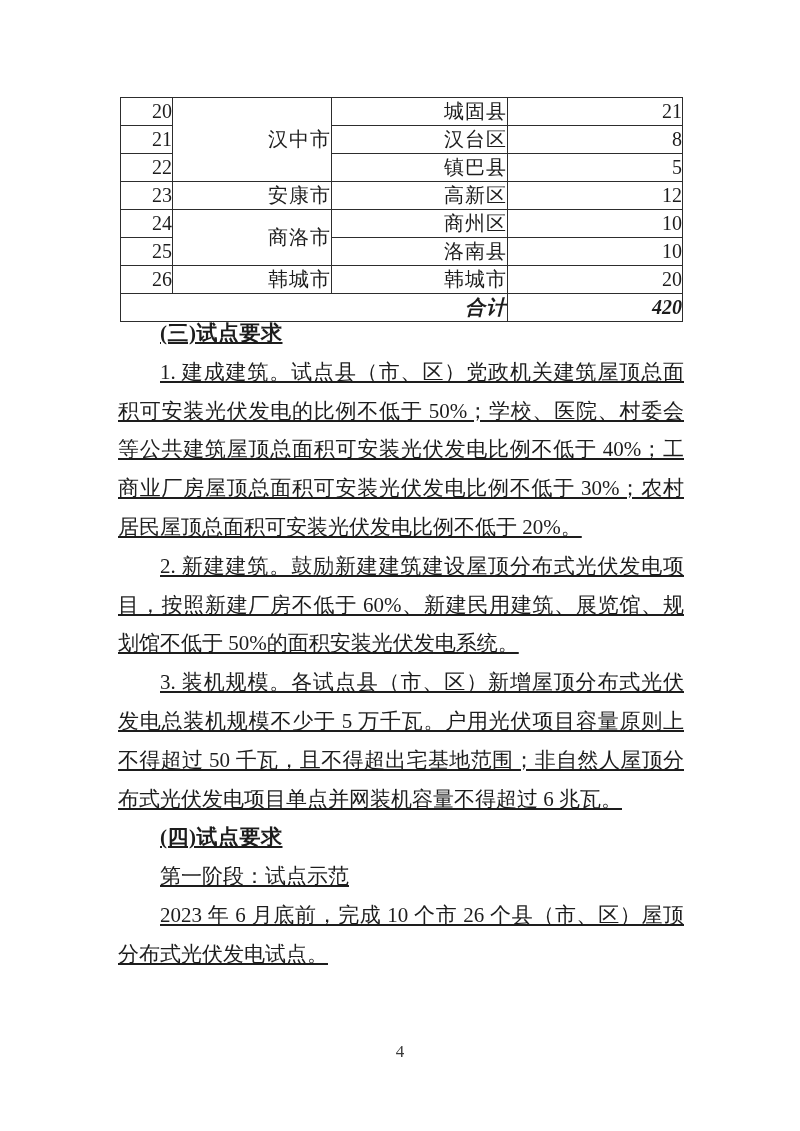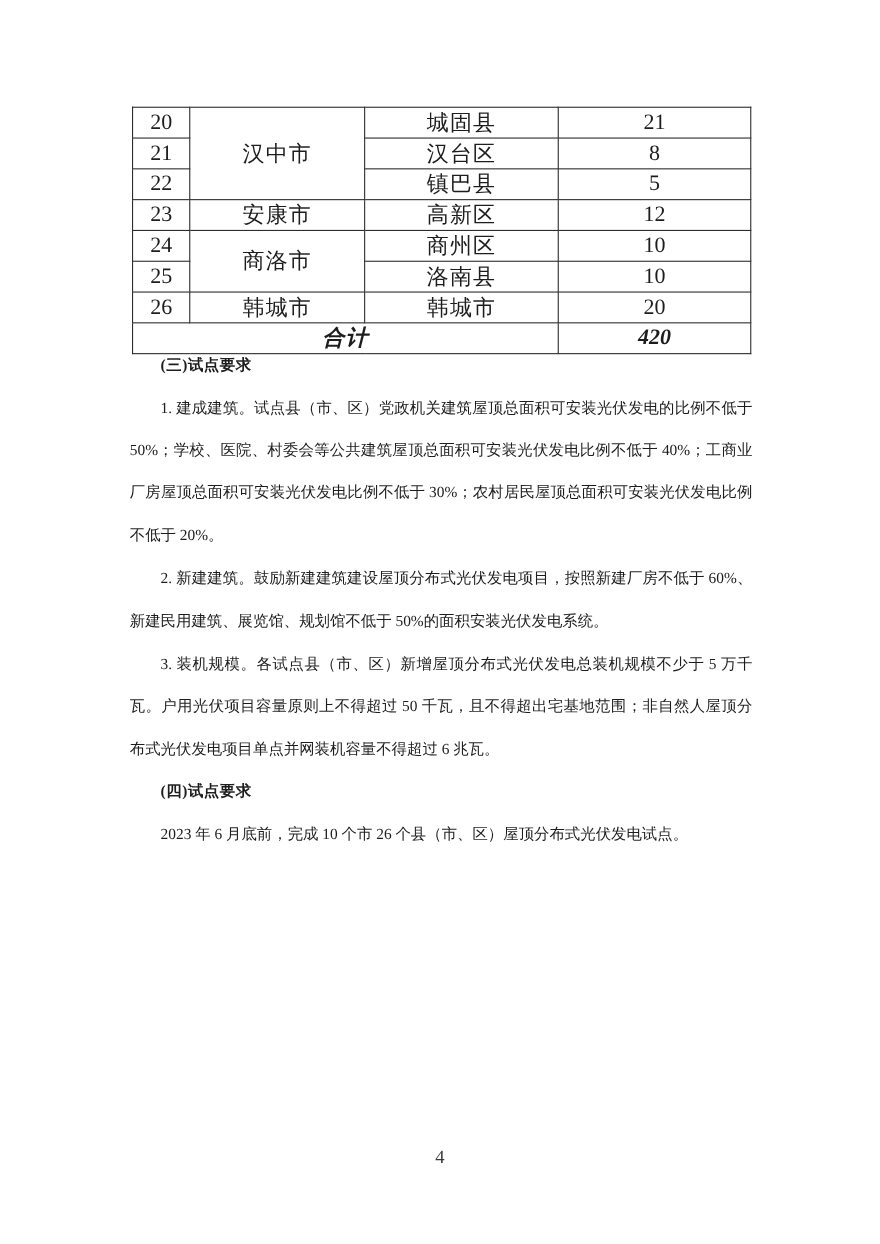--- a/index.html
+++ b/index.html
@@ -23,21 +23,21 @@
     left: 120px;
     top: 97px;
     width: 562px;
     border-collapse: collapse;
     table-layout: fixed;
   }
   table.counties td {
     border: 1.5px solid #2d2d2d;
     height: 25.5px;
     padding: 0;
-    text-align: center;
+    text-align: right;
     vertical-align: middle;
     font-size: 20px;
     letter-spacing: 1px;
     color: #1d1d1d;
     overflow: hidden;
     white-space: nowrap;
   }
   table.counties td.num {
     letter-spacing: 0;
   }
@@ -46,24 +46,25 @@
     font-weight: bold;
     font-style: italic;
   }
 
   
   .doc-body {
     position: absolute;
     left: 118px;
     top: 314px;
     width: 566px;
-    font-size: 14px;
+    font-size: 21px;
     line-height: 38.8px;
     text-align: justify;
     text-justify: inter-character;
+    text-decoration: underline;
   }
   .doc-body p {
     margin: 0;
     text-indent: 2em;
   }
   .doc-body p.heading {
     font-weight: bold;
     letter-spacing: 0.5px;
   }
 
@@ -136,18 +137,19 @@
       </tr>
     </tbody>
   </table>
 
   <div class="doc-body">
     <p class="heading">(三)试点要求</p>
     <p>1. 建成建筑。试点县（市、区）党政机关建筑屋顶总面积可安装光伏发电的比例不低于 50%；学校、医院、村委会等公共建筑屋顶总面积可安装光伏发电比例不低于 40%；工商业厂房屋顶总面积可安装光伏发电比例不低于 30%；农村居民屋顶总面积可安装光伏发电比例不低于 20%。</p>
     <p>2. 新建建筑。鼓励新建建筑建设屋顶分布式光伏发电项目，按照新建厂房不低于 60%、新建民用建筑、展览馆、规划馆不低于 50%的面积安装光伏发电系统。</p>
     <p>3. 装机规模。各试点县（市、区）新增屋顶分布式光伏发电总装机规模不少于 5 万千瓦。户用光伏项目容量原则上不得超过 50 千瓦，且不得超出宅基地范围；非自然人屋顶分布式光伏发电项目单点并网装机容量不得超过 6 兆瓦。</p>
     <p class="heading">(四)试点要求</p>
+    <p>第一阶段：试点示范</p>
     <p>2023 年 6 月底前，完成 10 个市 26 个县（市、区）屋顶分布式光伏发电试点。</p>
   </div>
 
   <div class="page-number">4</div>
 
 </div>
 
 </body></html>

